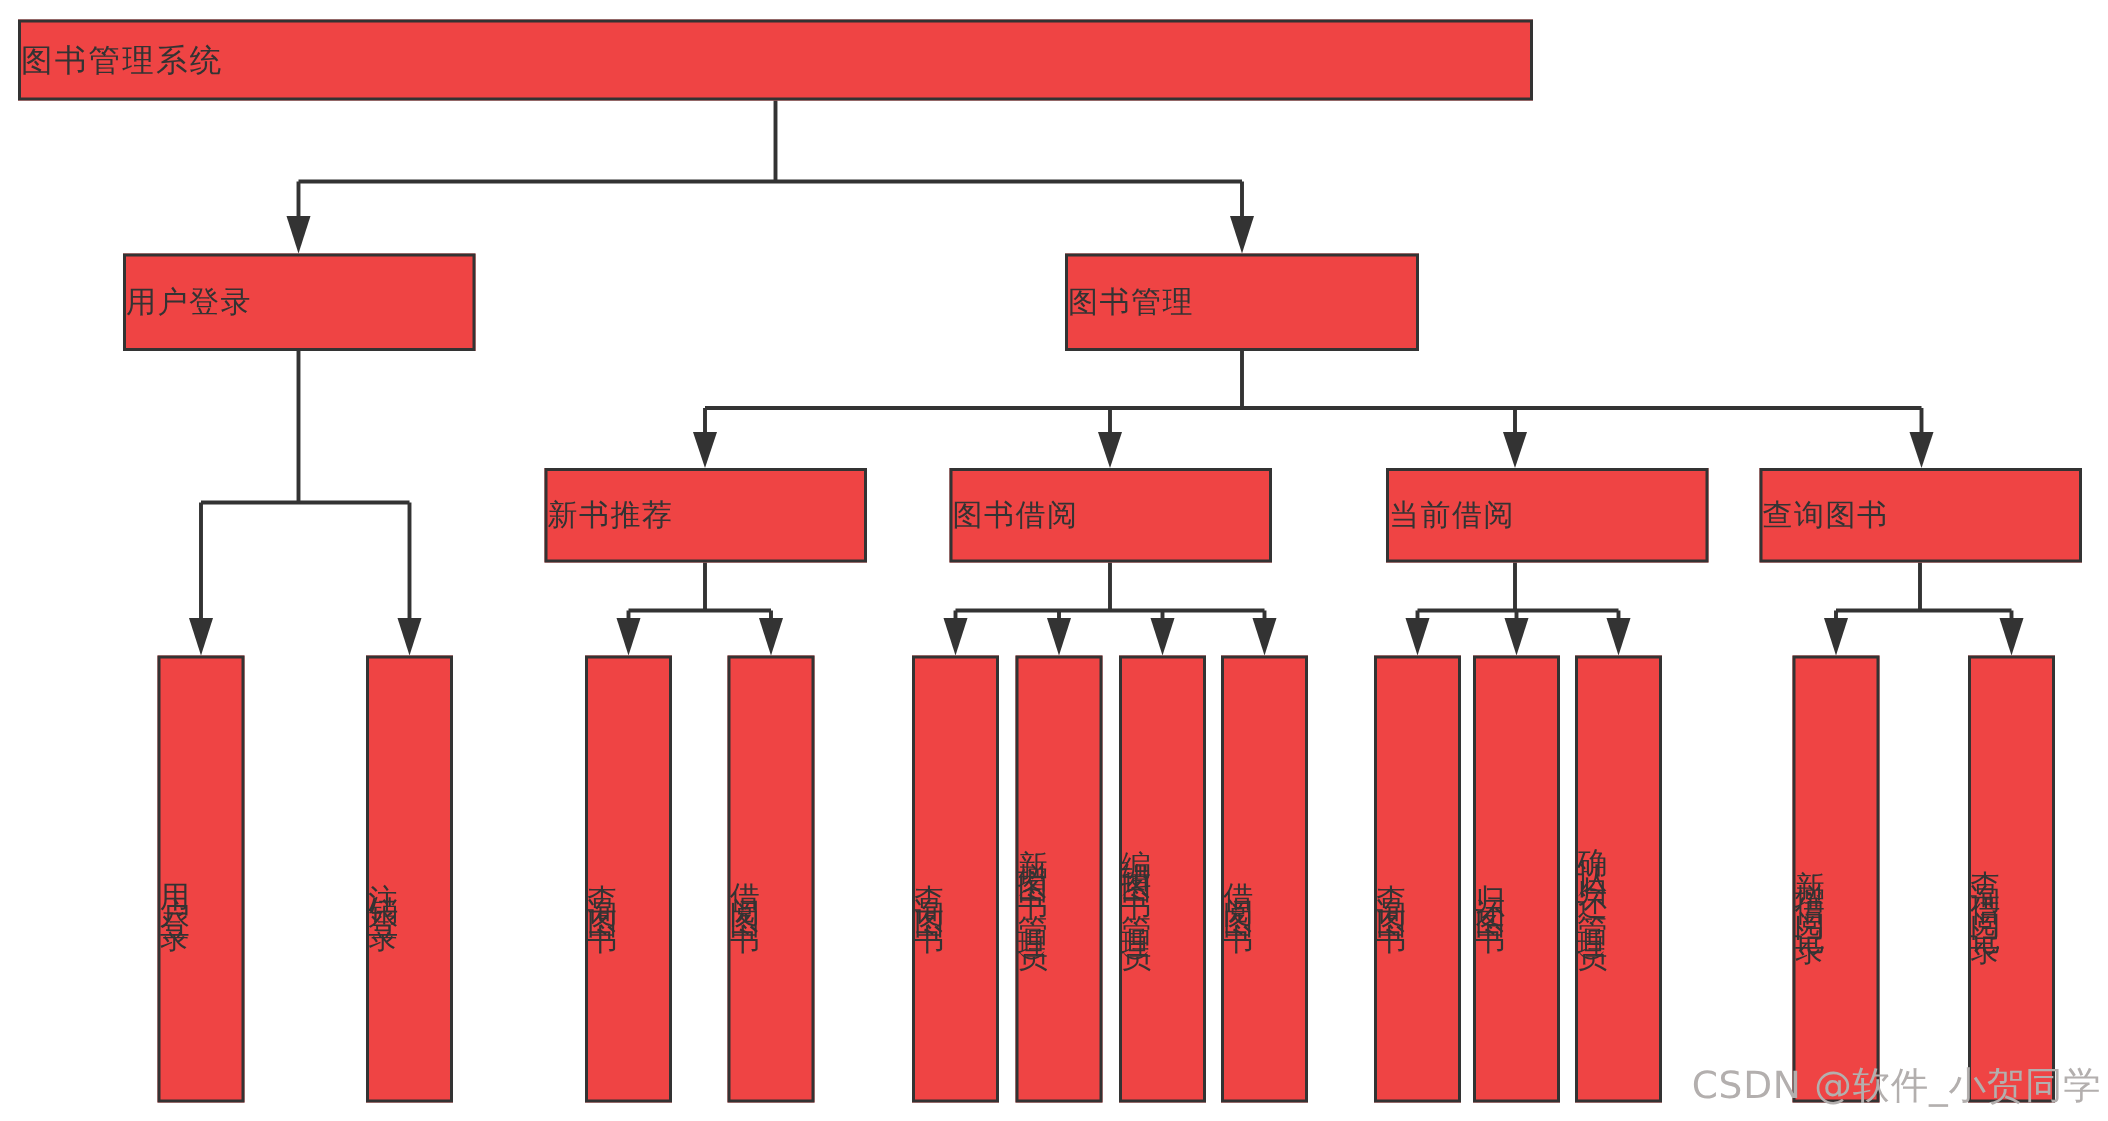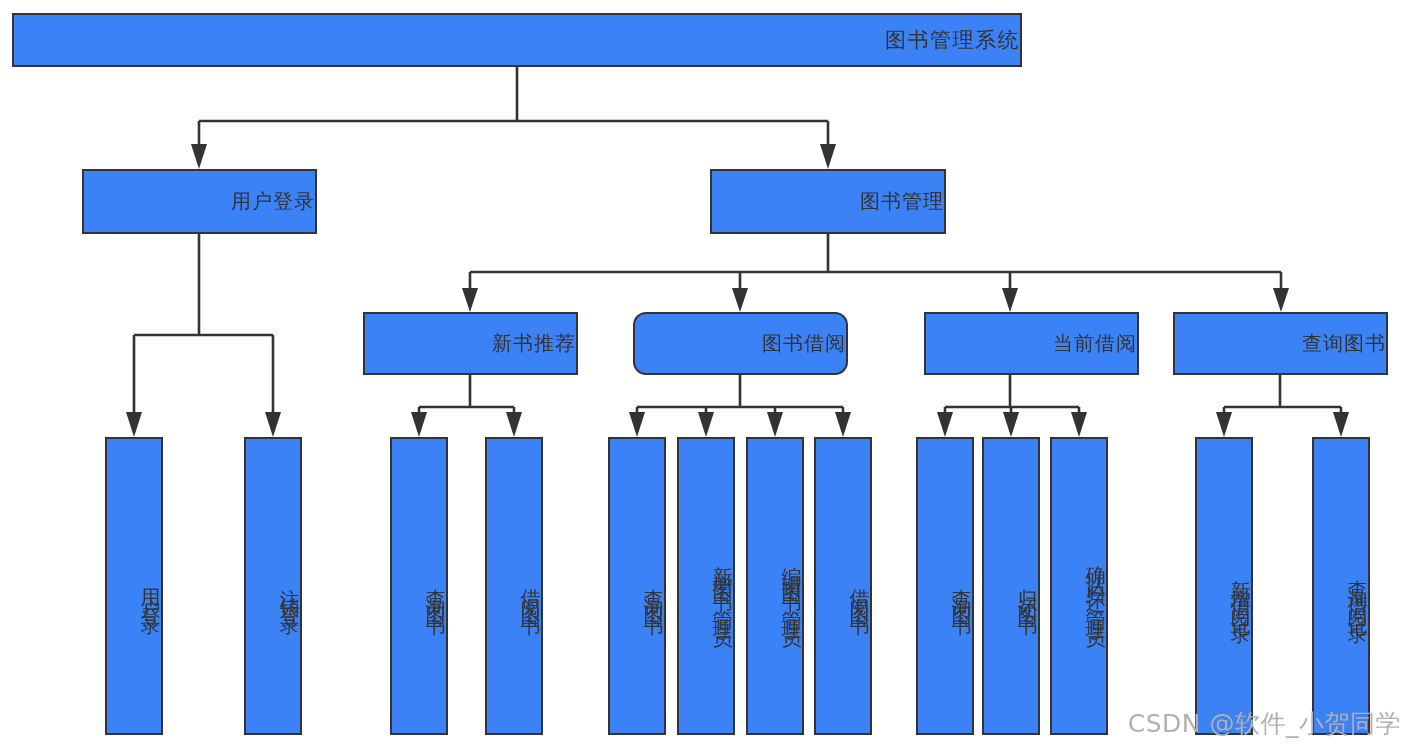--- a/index.html
+++ b/index.html
@@ -11,24 +11,24 @@
     width: 1405px; height: 747px;
     background: #ffffff;
     font-family: "DejaVu Sans", "Liberation Sans", sans-serif;
     overflow: hidden;
   }
   .connectors {
     position: absolute; left: 0; top: 0; z-index: 1;
   }
   .box {
     position: absolute; z-index: 2;
-    background: #3b82f6;
+    background: #ef4444;
     border: 2.6px solid #333333;
     box-sizing: border-box;
-    display: flex; align-items: center; justify-content: flex-end;
+    display: flex; align-items: center; justify-content: flex-start;
     color: #333333;
   }
   .hlabel { font-size: 20px; letter-spacing: 1px; white-space: nowrap; }
   .root-label { font-size: 21px; letter-spacing: 1.5px; }
   .vbox .vlabel {
     writing-mode: vertical-rl;
     text-orientation: mixed;
     font-size: 20px;
     line-height: 1;
     letter-spacing: 9px;
@@ -93,21 +93,21 @@
   <div class="box" style="left:82px; top:169px; width:235px; height:65px;">
     <span class="hlabel">用户登录</span>
   </div>
   <div class="box" style="left:710px; top:169px; width:236px; height:65px;">
     <span class="hlabel">图书管理</span>
   </div>
 
   <div class="box" style="left:363px; top:312px; width:215px; height:63px;">
     <span class="hlabel">新书推荐</span>
   </div>
-  <div class="box" style="left:633px; top:312px; width:215px; height:63px;border-radius:13px;">
+  <div class="box" style="left:633px; top:312px; width:215px; height:63px;">
     <span class="hlabel">图书借阅</span>
   </div>
   <div class="box" style="left:924px; top:312px; width:215px; height:63px;">
     <span class="hlabel">当前借阅</span>
   </div>
   <div class="box" style="left:1173px; top:312px; width:215px; height:63px;">
     <span class="hlabel">查询图书</span>
   </div>
 
   <div class="box vbox" style="left:105px; top:437px; width:58px; height:298px;">

